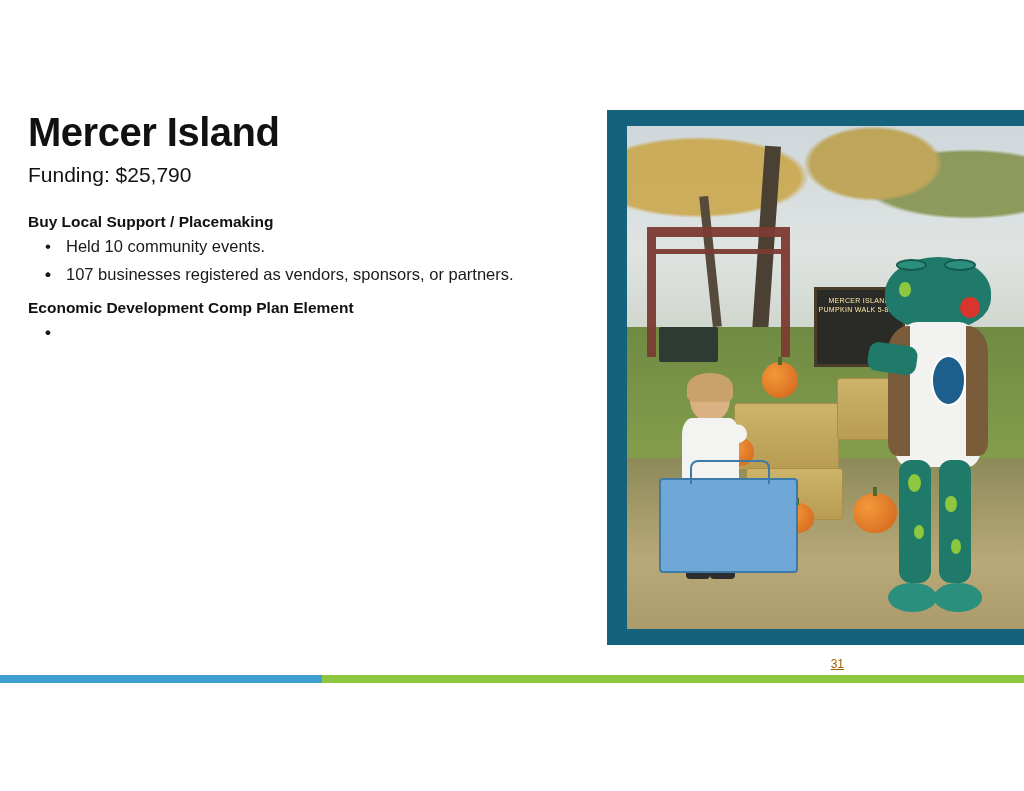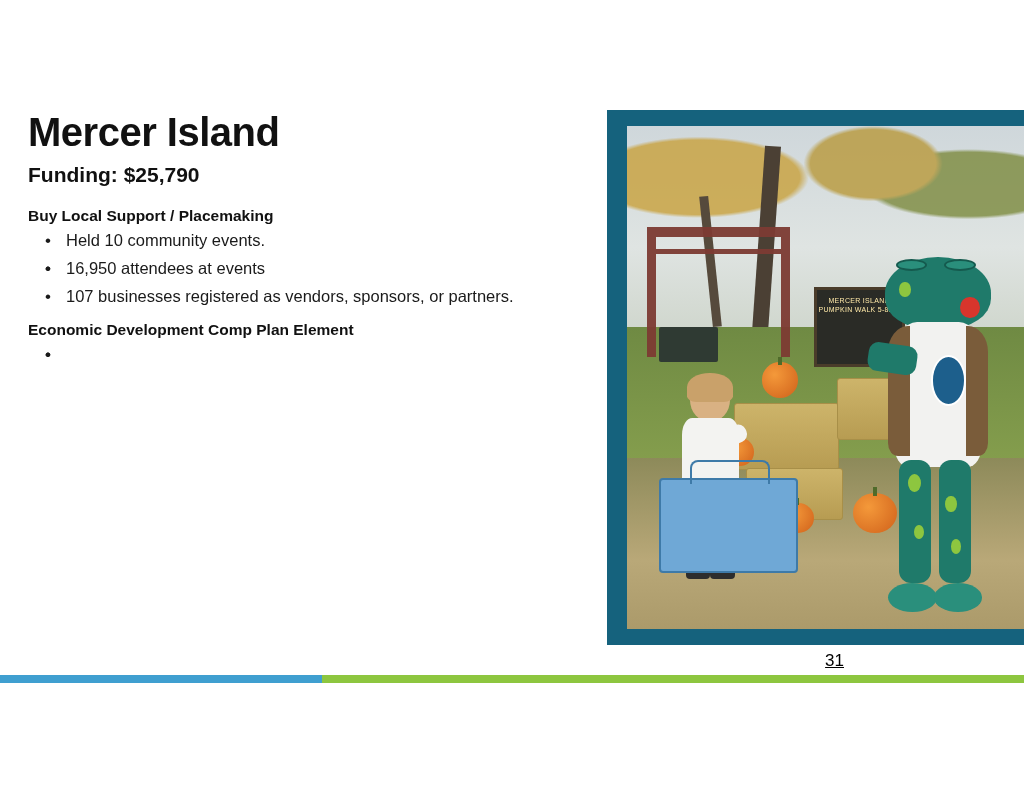--- a/index.html
+++ b/index.html
@@ -37,22 +37,22 @@
     font-size: 40px;
     font-weight: bold;
     letter-spacing: -0.5px;
     line-height: 1.12;
     margin: 0 0 8px 0;
     color: #111111;
   }
 
   .funding {
     font-size: 21px;
-    font-weight: bold;
-    margin: 0 0 20px 0;
+    font-weight: normal;
+    margin: 0 0 26px 0;
     color: #111111;
   }
 
   .section-head {
     font-size: 15.5px;
     font-weight: bold;
     margin: 0 0 4px 0;
     color: #111111;
   }
 
@@ -306,41 +306,41 @@
   .bar-green {
     left: 322px;
     width: 702px;
     background: #8dc63f;
   }
 
   .page-number {
     position: absolute;
     right: 56px;
     bottom: 120px;
-    font-size: 17px;
-    color: #000000;
+    font-size: 12px;
+    color: #a16207;
     text-decoration: underline;
   }
 </style>
 </head>
 <body>
 
 <div class="slide">
 
   <div class="text-col">
 
     <h1 class="slide-title">Mercer Island</h1>
     <div class="funding">Funding: $25,790</div>
 
     <div class="section-block">
       <div class="section-head">Buy Local Support / Placemaking</div>
       <ul class="bullets">
         <li><span class="dot">•</span><span>Held 10 community events.</span></li>
         <li><span class="dot">•</span></li>
-        <li><span class="dot">•</span><span>16,950 attendees at events</span></li>
+        <li><span class="dot">•</span></li>
         <li><span class="dot">•</span><span>107 businesses registered as vendors, sponsors, or partners.</span></li>
       </ul>
     </div>
 
     <div class="section-block second">
       <div class="section-head">Economic Development Comp Plan Element</div>
       <ul class="bullets">
         <li><span class="dot">•</span></li>
         <li><span class="dot">•</span></li>
       </ul>

